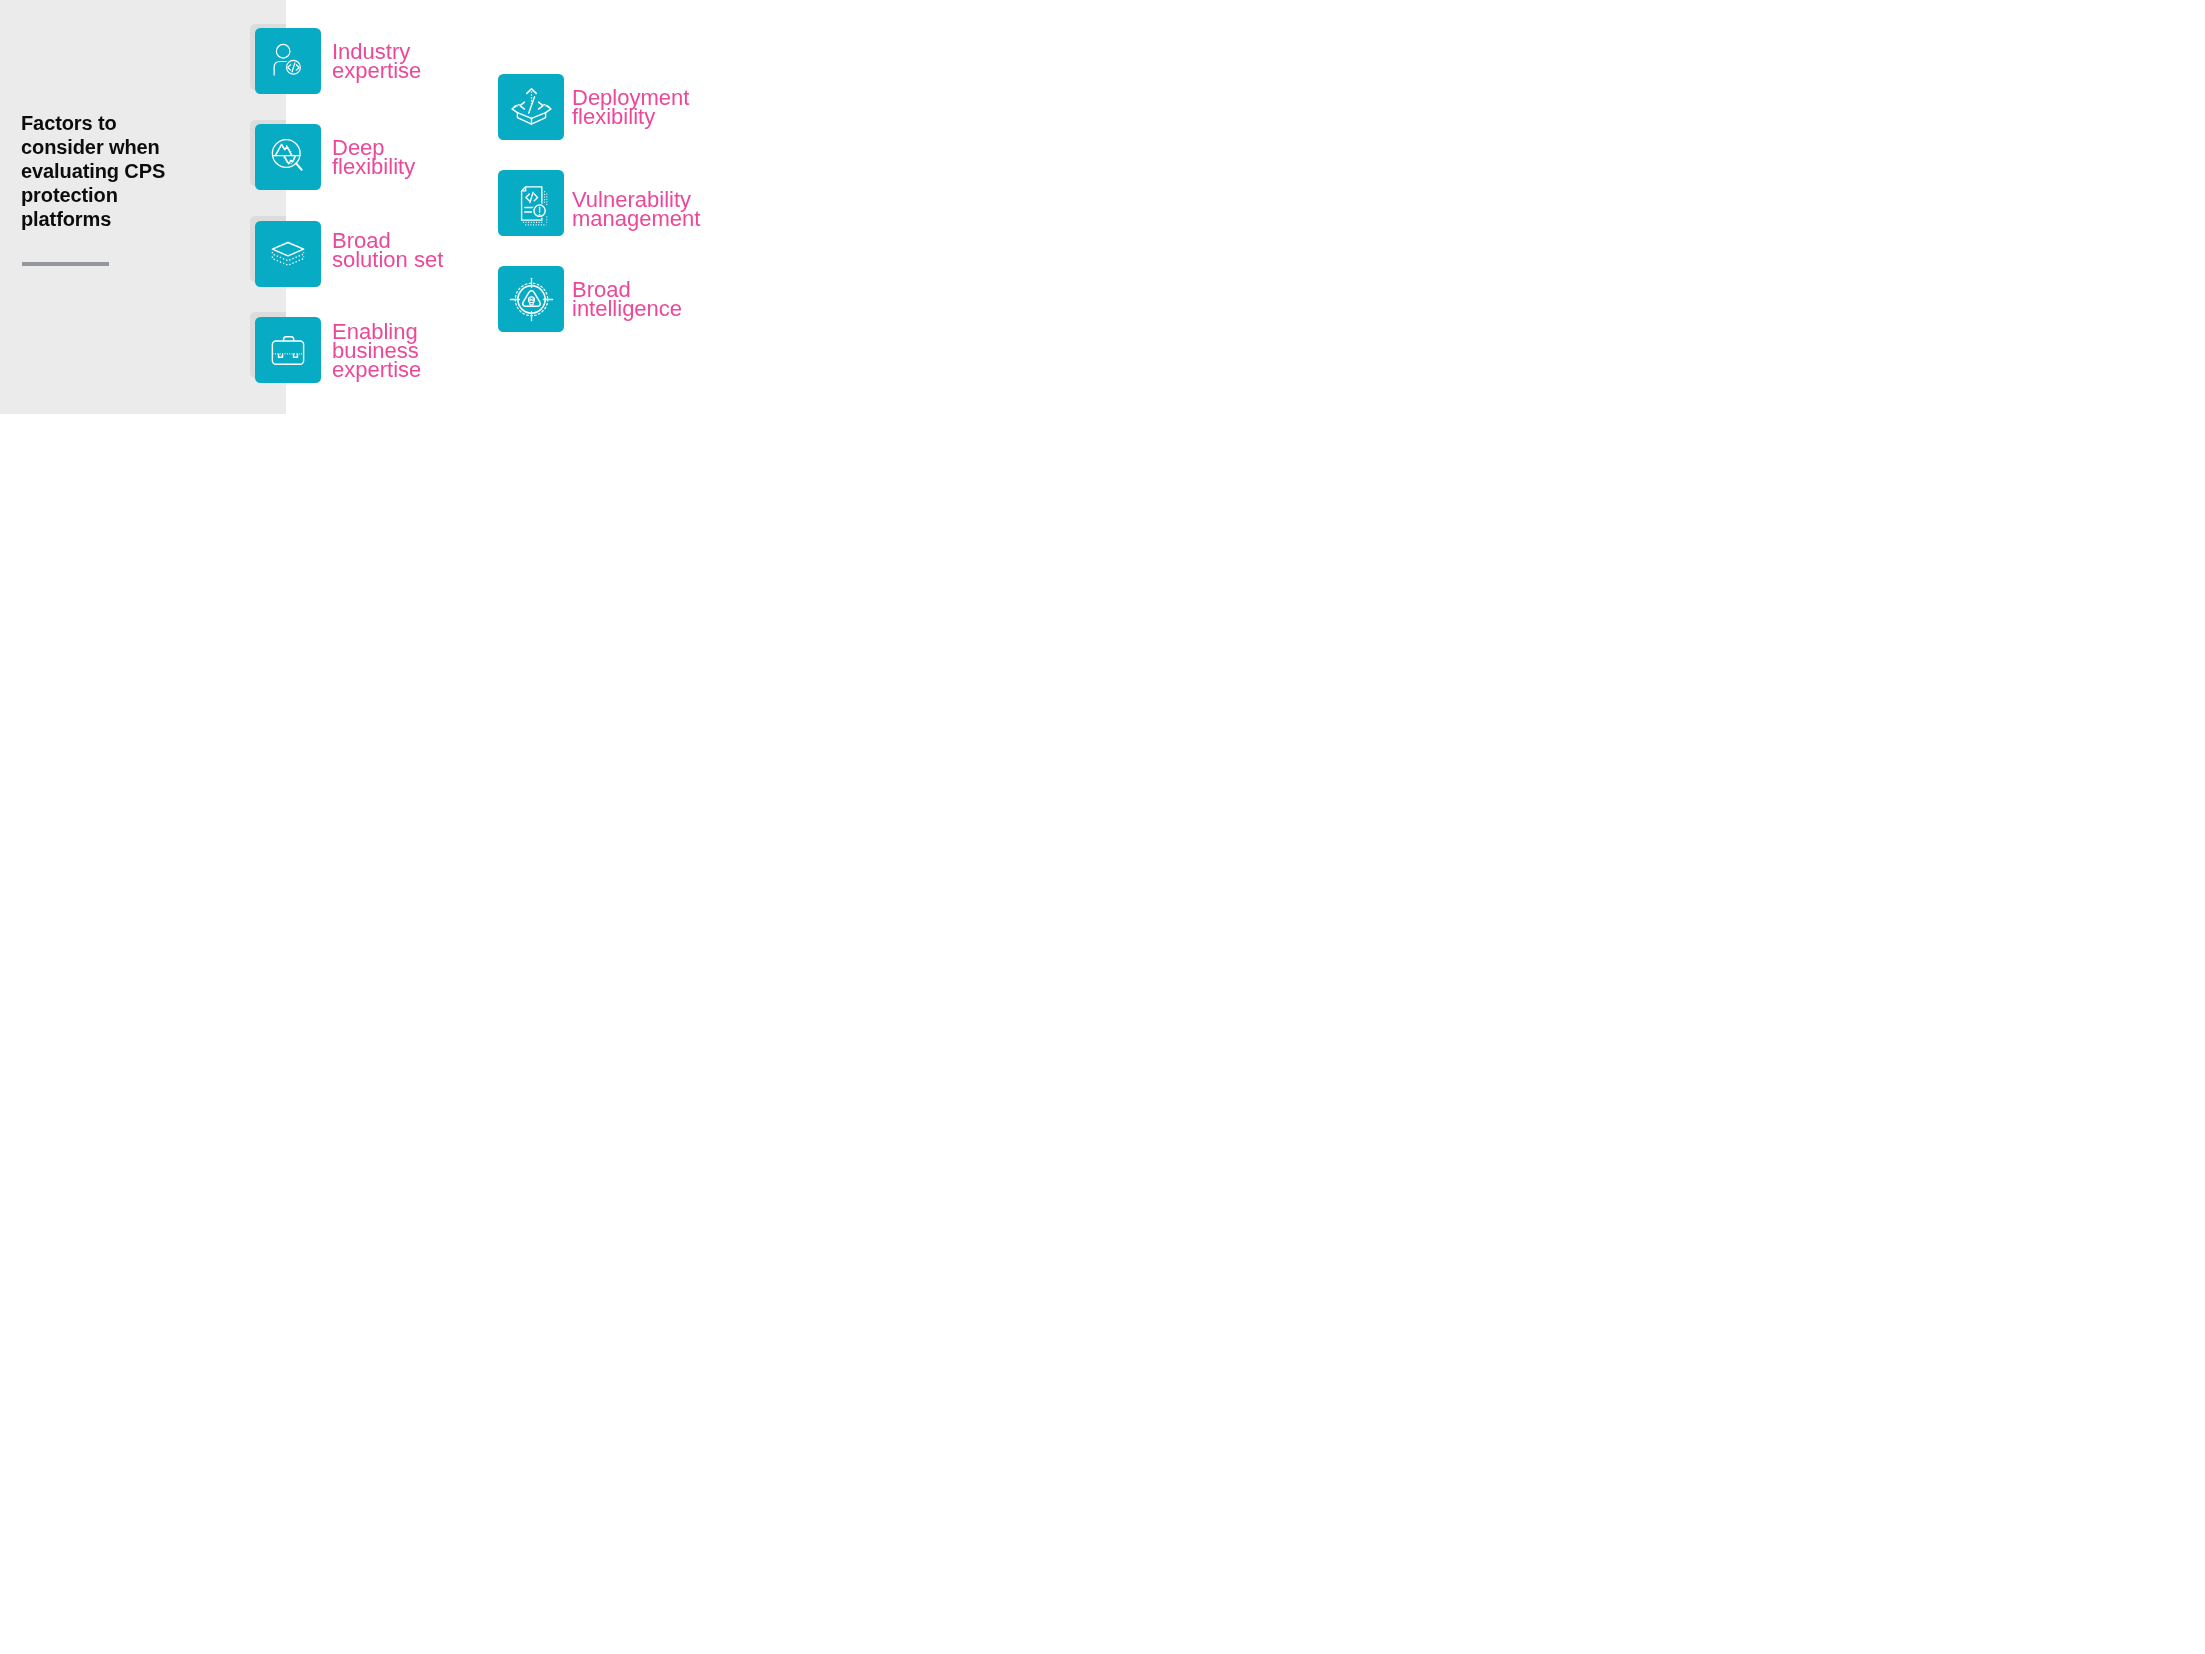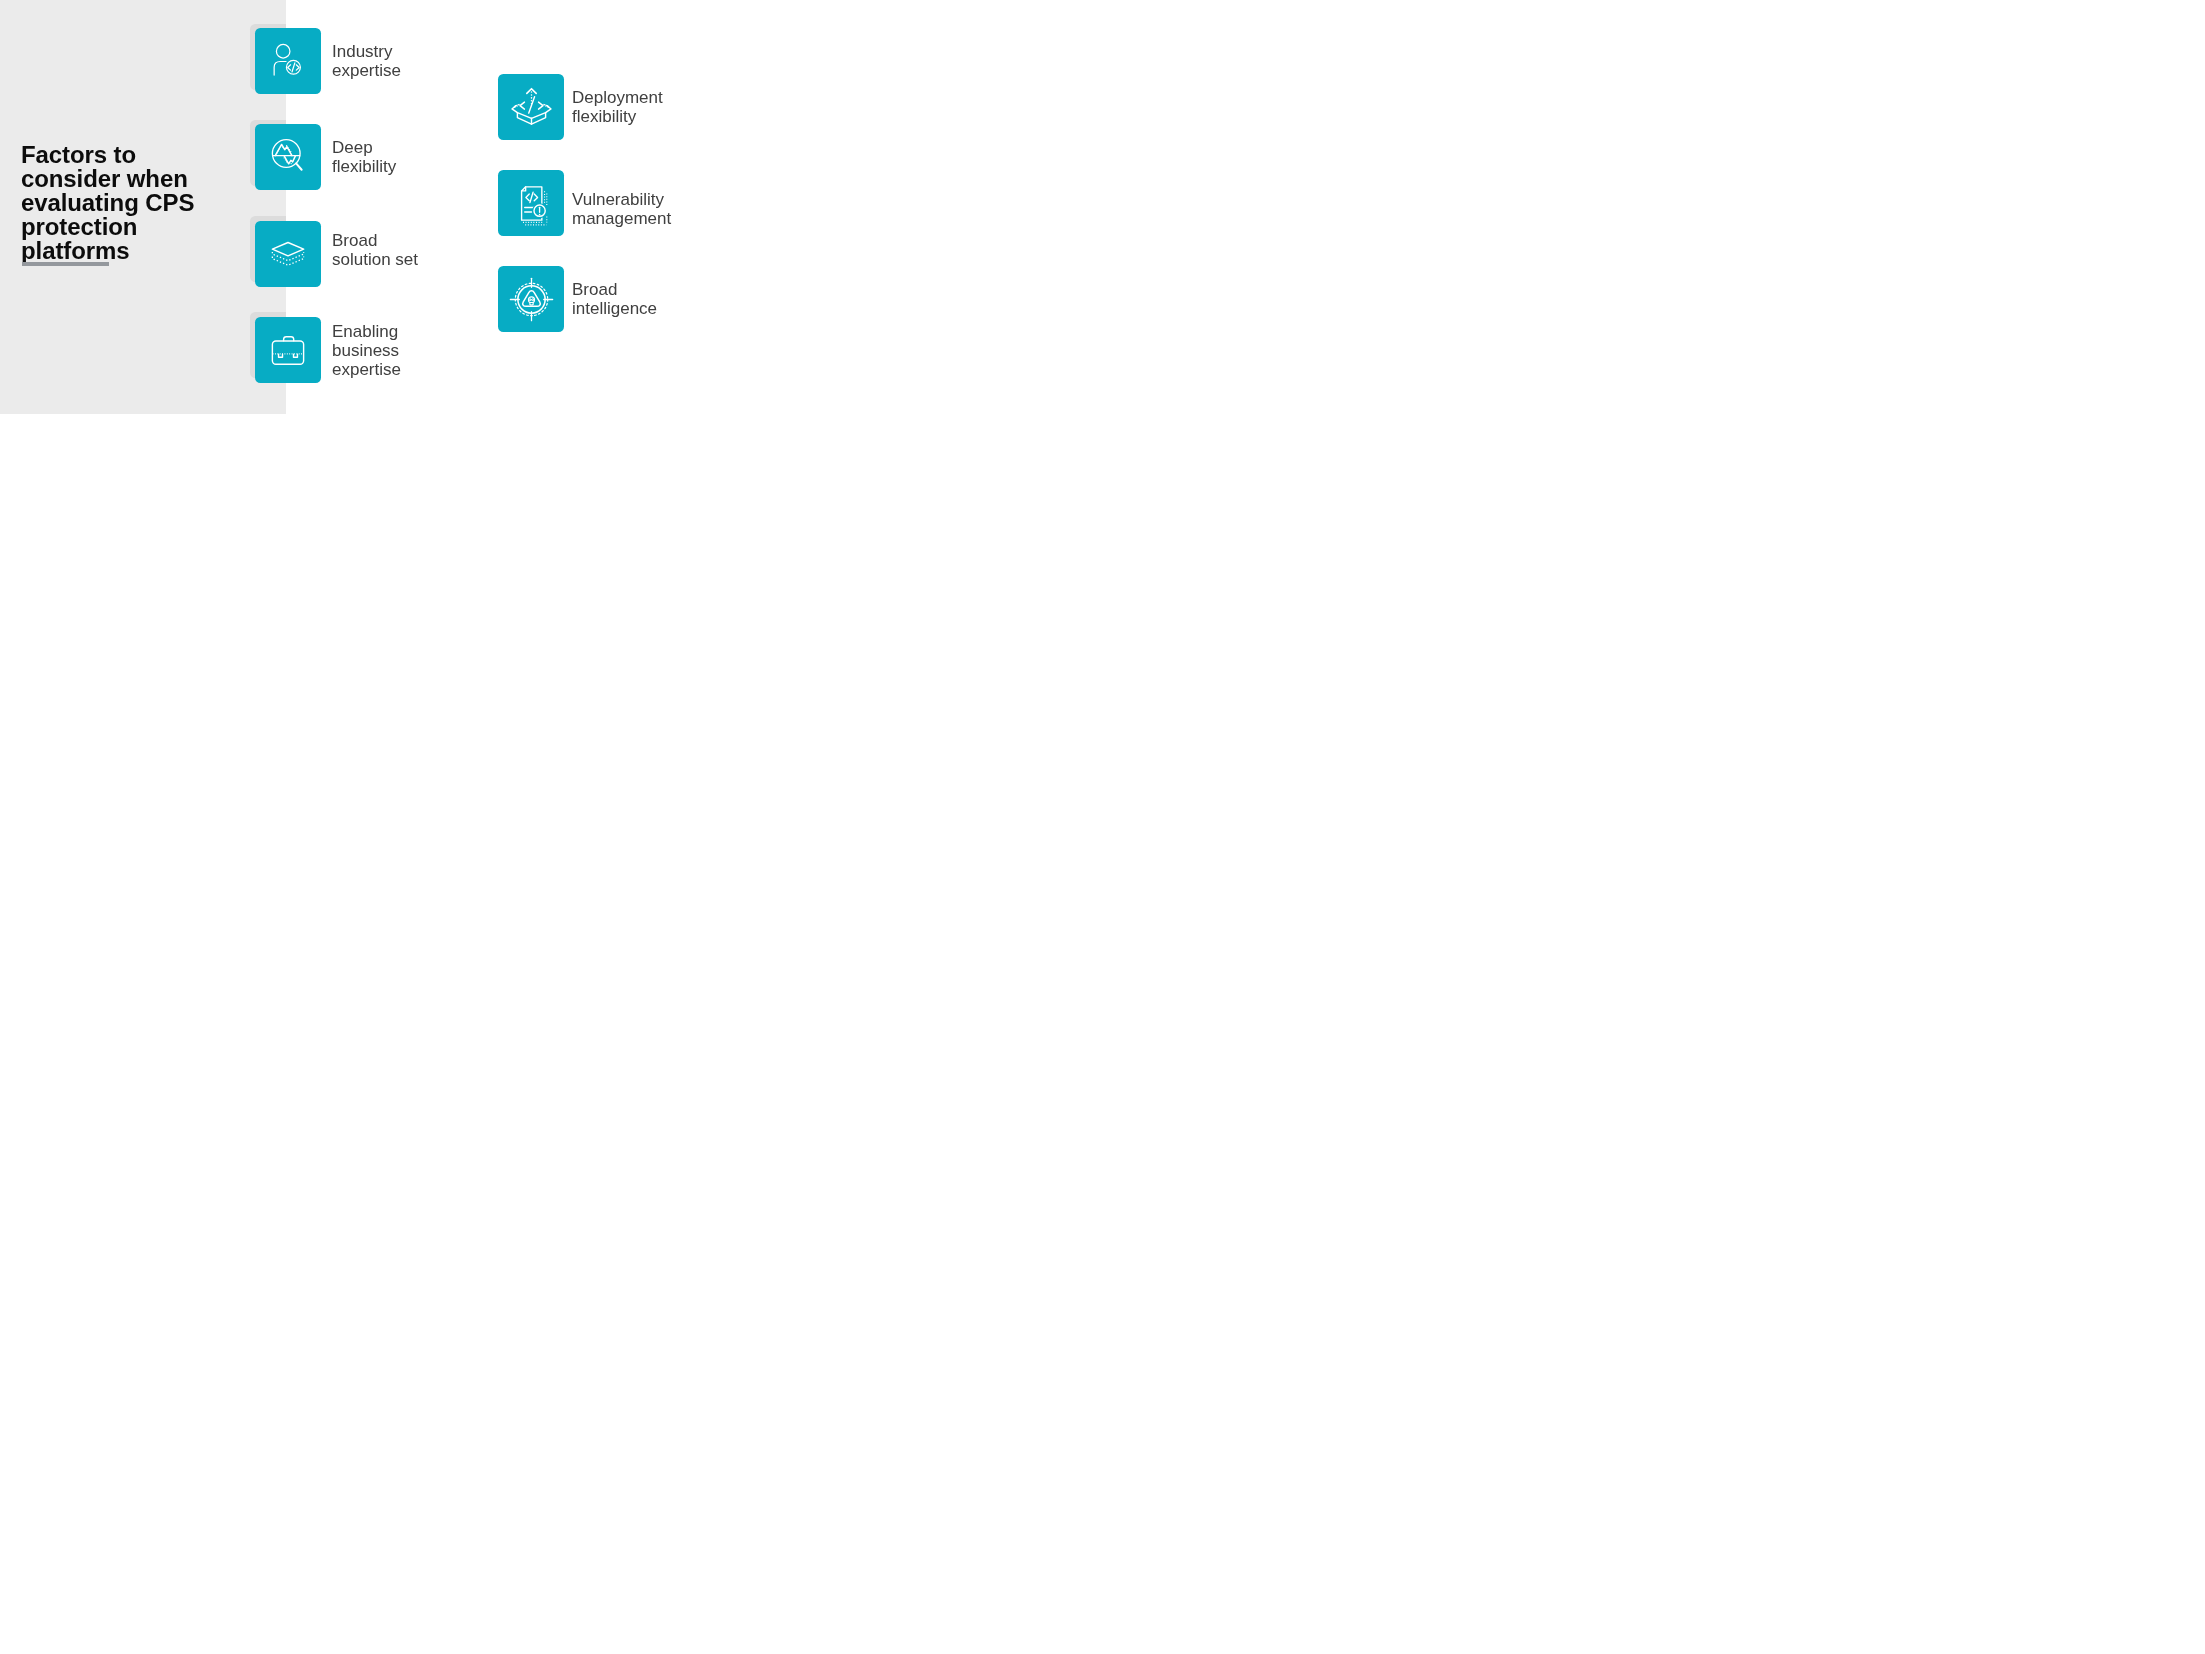--- a/index.html
+++ b/index.html
@@ -27,45 +27,44 @@
   }
   .shadow-tile{
     position:absolute;
     width:66px;height:66px;
     border-radius:5.3px;
     background:var(--tile-shadow);
   }
   .title{
     position:absolute;left:21px;top:111px;
     width:256px;
-    font-size:24px;line-height:24px;font-weight:700;
+    font-size:20px;line-height:24px;font-weight:700;
     color:var(--text);
     white-space:pre-line;
     letter-spacing:-0.1px;
-    margin-top:32px;
   }
   .divider{
     position:absolute;left:22px;top:262px;
     width:87px;height:4px;
     background:var(--divider);
   }
   .tile{
     position:absolute;
     width:66px;height:66px;
     border-radius:5.3px;
     background:var(--tile);
     color:#ffffff;
     display:flex;align-items:center;justify-content:center;
   }
   .card-label{
     position:absolute;
     height:66px;
     display:flex;align-items:center;
-    font-size:17px;line-height:19px;font-weight:400;
-    color:#404040;
+    font-size:22px;line-height:19px;font-weight:400;
+    color:#ec4899;
     white-space:pre-line;
   }
   .col-left-tile{left:255px;}
   .col-left-label{left:332px;width:150px;}
   .col-right-tile{left:498px;}
   .col-right-label{left:572px;width:159px;}
   svg{display:block;}
 </style>
 </head>
 <body>

